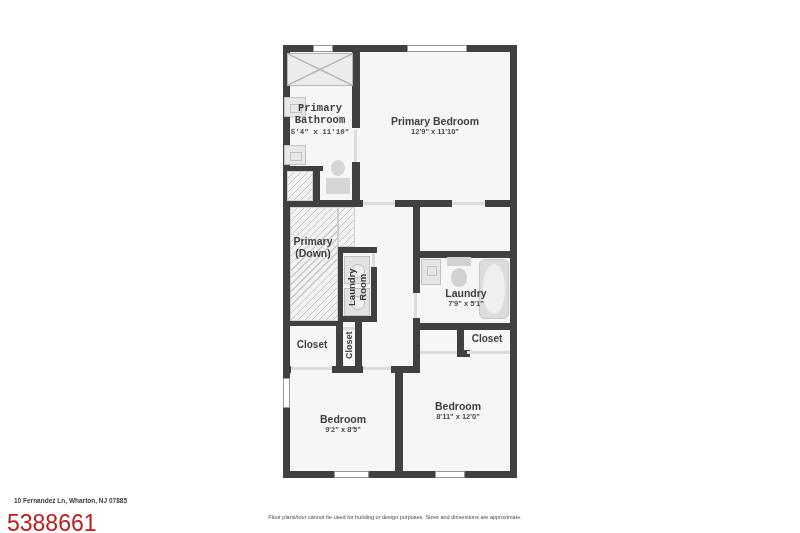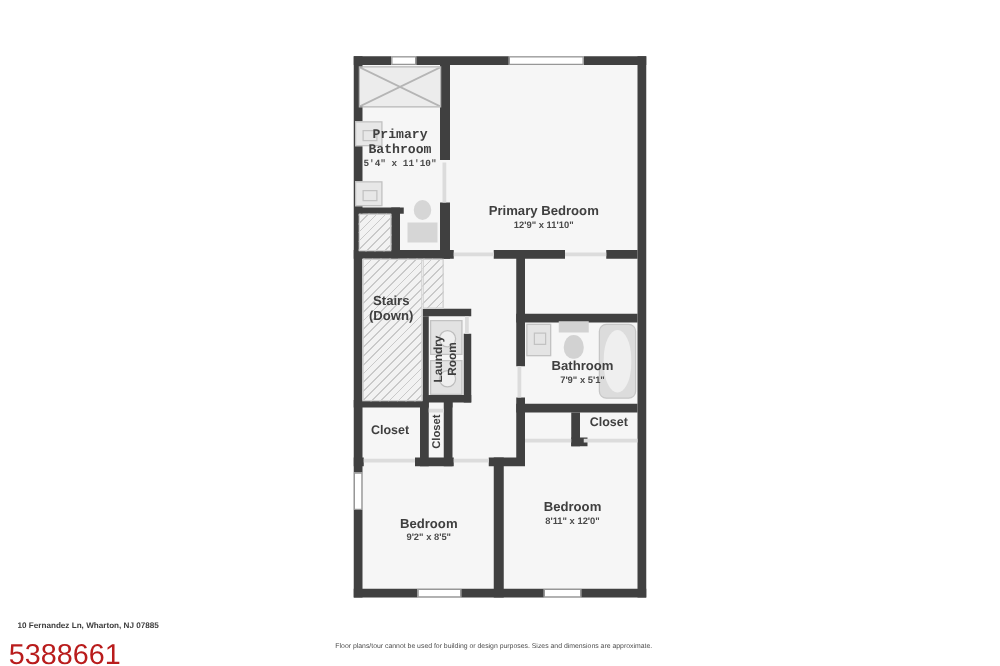--- a/index.html
+++ b/index.html
@@ -125,32 +125,32 @@
     </div>
 
     <div style="position:absolute;left:196px;top:214px;width:30px;height:60px;background:#dcdcdc;border-radius:6px;border:1px solid #c6c6c6;box-sizing:border-box;">
       <div style="position:absolute;left:3px;top:4px;right:3px;bottom:4px;background:#efefef;border-radius:50%/46%;"></div>
     </div>
 
     <div class="label" style="left:4px;top:57px;width:66px;font-family:Liberation Mono, monospace;">
       <div>Primary Bathroom</div>
       <div class="dims">5'4" x 11'10"</div>
     </div>
-    <div class="label" style="left:88px;top:70px;width:128px;margin-top:48px;">
+    <div class="label" style="left:88px;top:70px;width:128px;">
       <div>Primary Bedroom</div>
       <div class="dims">12'9" x 11'10"</div>
     </div>
     <div class="label" style="left:2px;top:190px;width:56px;">
-      <div>Stairs (Down)</div>
+      <div>Primary (Down)</div>
     </div>
     <div class="label rot" style="left:51px;top:231px;width:46px;font-size:9.5px;">
       <div>Laundry Room</div>
     </div>
     <div class="label" style="left:140px;top:242px;width:86px;">
-      <div>Bathroom</div>
+      <div>Laundry</div>
       <div class="dims">7'9" x 5'1"</div>
     </div>
     <div class="label small" style="left:4px;top:294px;width:50px;">
       <div>Closet</div>
     </div>
     <div class="label rot" style="left:46px;top:295px;width:40px;font-size:9px;">
       <div>Closet</div>
     </div>
     <div class="label small" style="left:179px;top:288px;width:50px;">
       <div>Closet</div>

